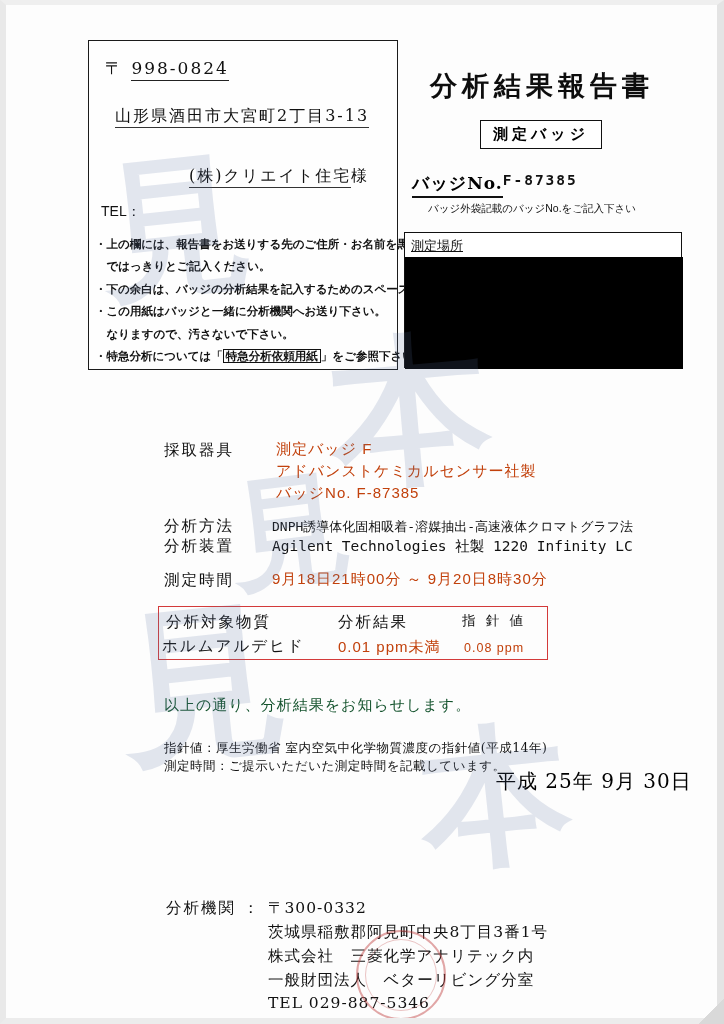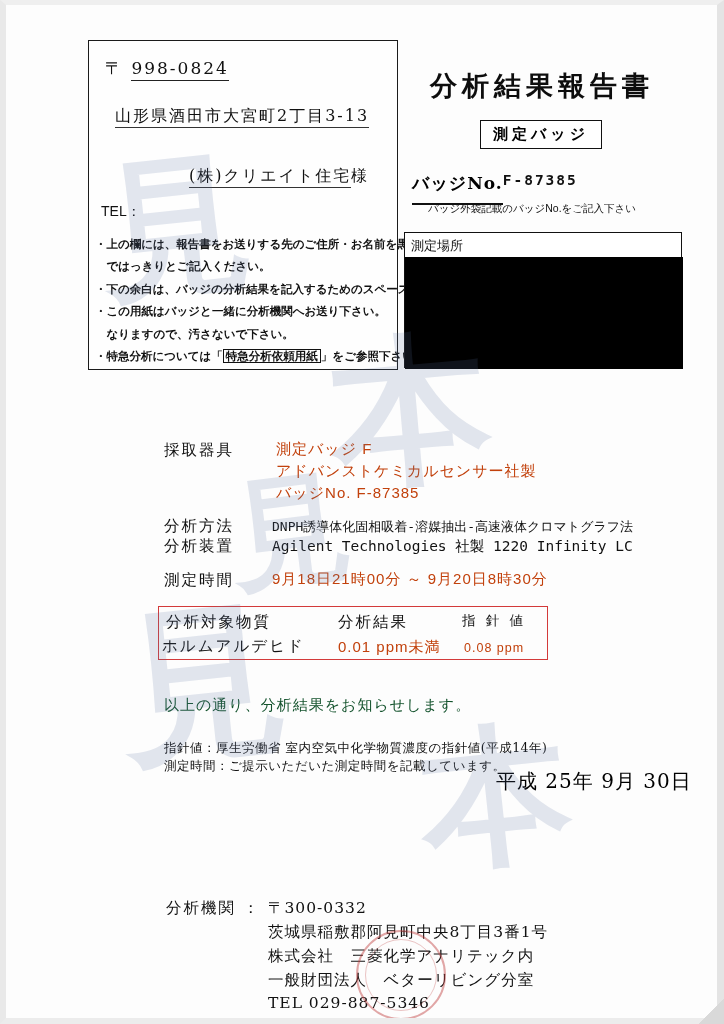--- a/index.html
+++ b/index.html
@@ -128,21 +128,21 @@
     background: rgba(255,255,255,0.7);
   }
   .badge-no {
     position: absolute;
     left: 412px; top: 172px;
     font-size: 17px;
     font-family: "DejaVu Serif", serif;
     font-weight: bold;
     letter-spacing: 1px;
     border-bottom: 2px solid #111;
-    padding-bottom: 8px;
+    padding-bottom: 1px;
   }
   .badge-no .val { letter-spacing: 2px; }
   .badge-note {
     position: absolute;
     left: 428px; top: 202px;
     font-size: 10.5px;
     font-family: "Liberation Sans", sans-serif;
     color: #111;
   }
   .place-box {
@@ -153,20 +153,21 @@
     box-sizing: border-box;
     background: #fff;
   }
   .place-label {
     position: absolute;
     left: 6px; top: 4px;
     font-size: 13px;
     font-family: "Liberation Sans", sans-serif;
     color: #111;
     z-index: 3;
+    text-decoration: underline;
   }
   .redaction {
     position: absolute;
     left: 0; top: 24px;
     width: 278px; height: 112px;
     background: #000;
   }
 
   
   .notice {

